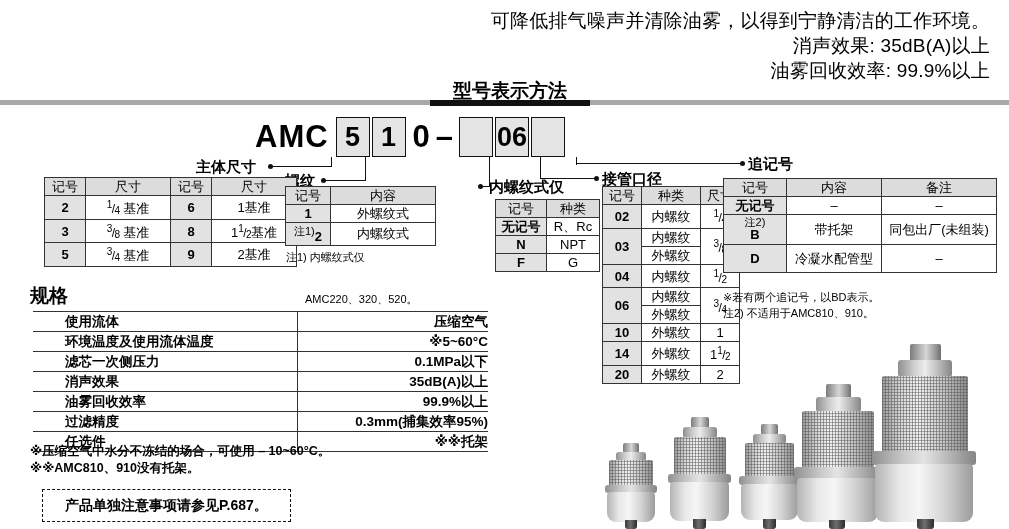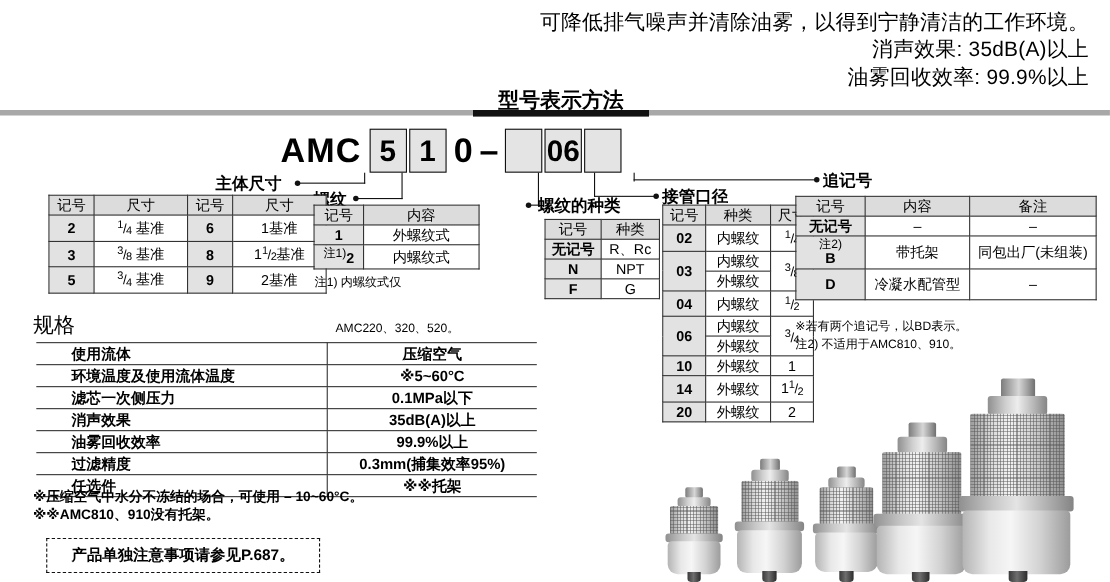--- a/index.html
+++ b/index.html
@@ -48,29 +48,29 @@
   table.grid th{background:#dcdcdc;font-weight:normal;}
   table.grid td.sym{background:#e2e2e2;font-weight:bold;}
 
   .frac{display:inline-block;font-size:12px;letter-spacing:-.5px;text-align:right;}
   .frac sup{font-size:10px;vertical-align:.45em;}
   .frac sub{font-size:10px;vertical-align:-.12em;}
   .note{font-size:11px;line-height:14px;}
   .supnote{font-size:11px;vertical-align:.5em;font-weight:normal;}
 
   
-  #spec-title{left:30px;top:283px;font-size:19px;font-weight:normal;}
+  #spec-title{left:30px;top:283px;font-size:19px;font-weight:bold;}
   #spec{left:33px;top:311px;width:455px;border-collapse:collapse;}
   #spec td{
     border-top:1.2px solid #333;border-bottom:1.2px solid #333;
     font-size:13.5px;font-weight:bold;padding:1.5px 0;line-height:16px;
   }
   #spec td.k{width:232px;padding-left:32px;text-align:left;
              border-right:1.2px solid #333;}
-  #spec td.v{text-align:center;}
+  #spec td.v{text-align:right;}
 
   
   #footnotes{left:30px;top:443px;}
   #footnotes div{font-size:12.5px;font-weight:bold;line-height:17px;}
 
   #pbox{left:42px;top:489px;padding:6px 22px;border:1.6px dashed #111;}
   #pbox span{font-size:14px;font-weight:bold;}
 
   
   .prod{position:absolute;bottom:0;}
@@ -133,21 +133,21 @@
 <div class="abs callout" style="left:196px;top:158px;">主体尺寸</div>
 
 <div class="abs lead-v" style="left:365px;top:157px;height:24px;"></div>
 <div class="abs lead-h" style="left:325px;top:180px;width:41px;"></div>
 <div class="abs dot" style="left:321px;top:178px;"></div>
 <div class="abs callout" style="left:285px;top:172px;">螺纹</div>
 
 <div class="abs lead-v" style="left:489px;top:157px;height:30px;"></div>
 <div class="abs lead-h" style="left:482px;top:186px;width:8px;"></div>
 <div class="abs dot" style="left:478px;top:184px;"></div>
-<div class="abs callout" style="left:489px;top:178px;">螺纹的种类</div>
+<div class="abs callout" style="left:489px;top:178px;">内螺纹式仅</div>
 
 <div class="abs lead-v" style="left:540px;top:157px;height:22px;"></div>
 <div class="abs lead-h" style="left:540px;top:178px;width:56px;"></div>
 <div class="abs dot" style="left:594px;top:176px;"></div>
 <div class="abs callout" style="left:602px;top:170px;">接管口径</div>
 
 <div class="abs lead-v" style="left:576px;top:157px;height:8px;"></div>
 <div class="abs lead-h" style="left:576px;top:163px;width:166px;"></div>
 <div class="abs dot" style="left:740px;top:161px;"></div>
 <div class="abs callout" style="left:748px;top:155px;">追记号</div>

